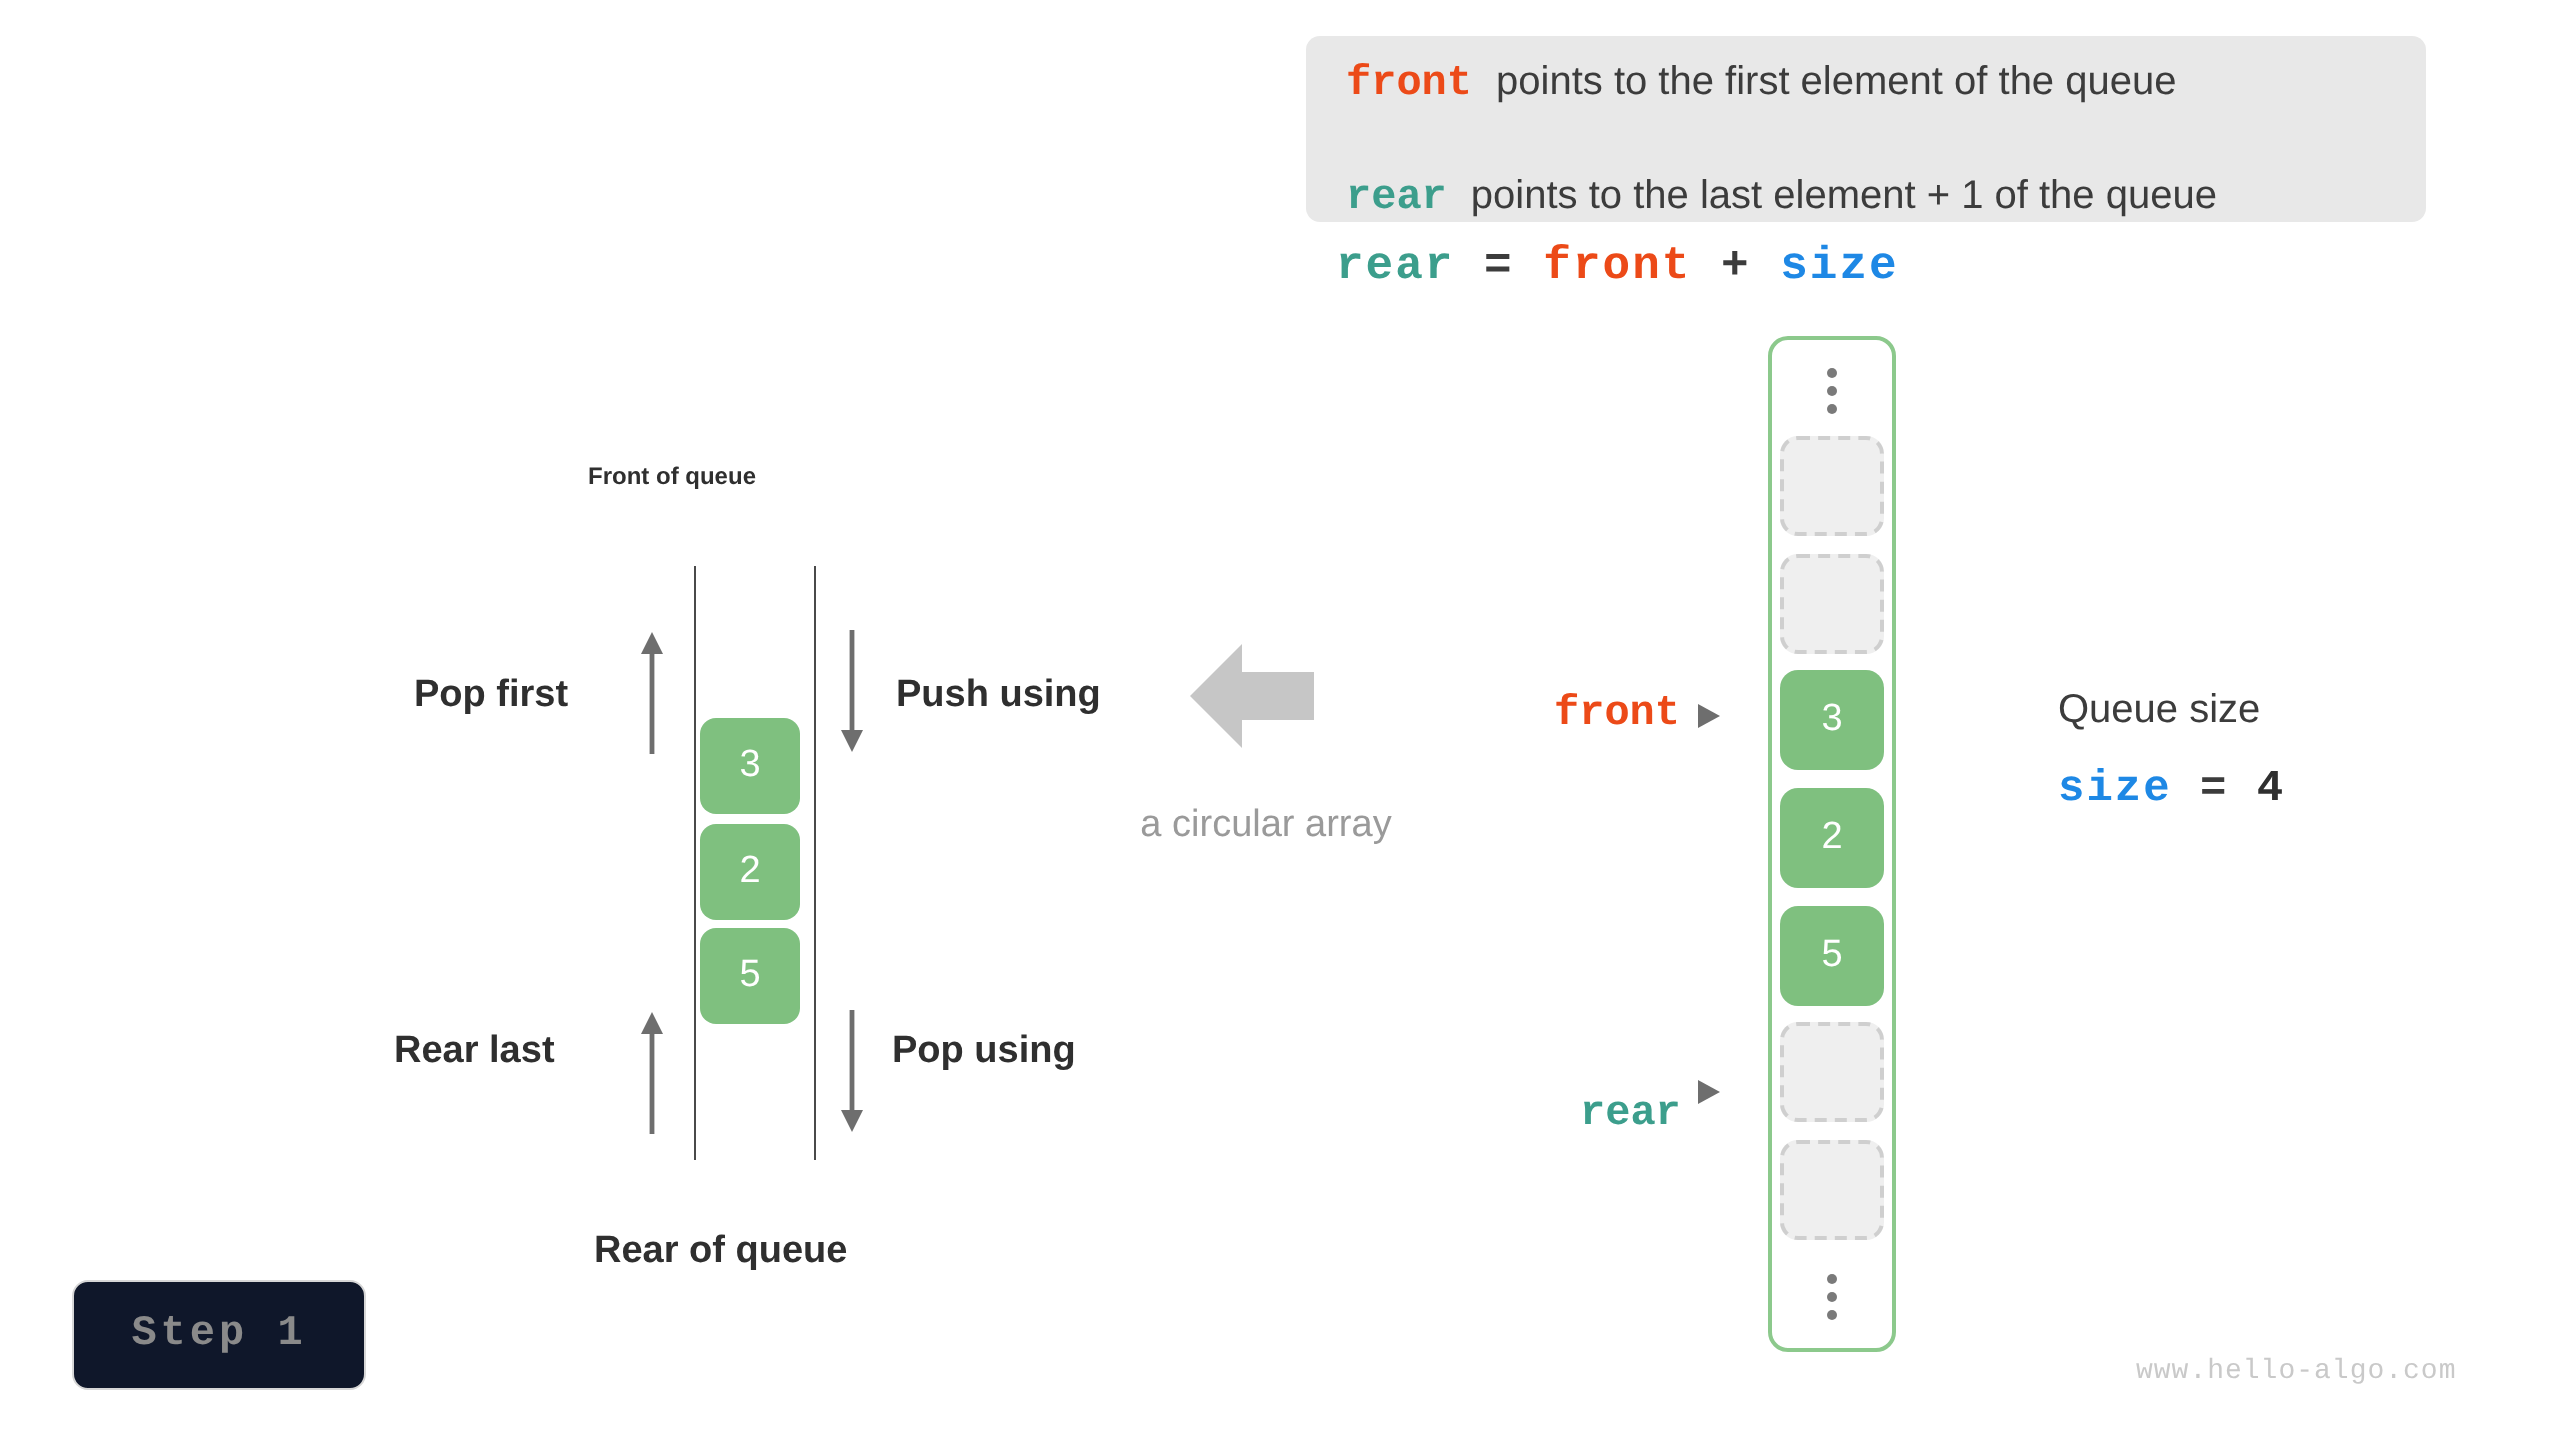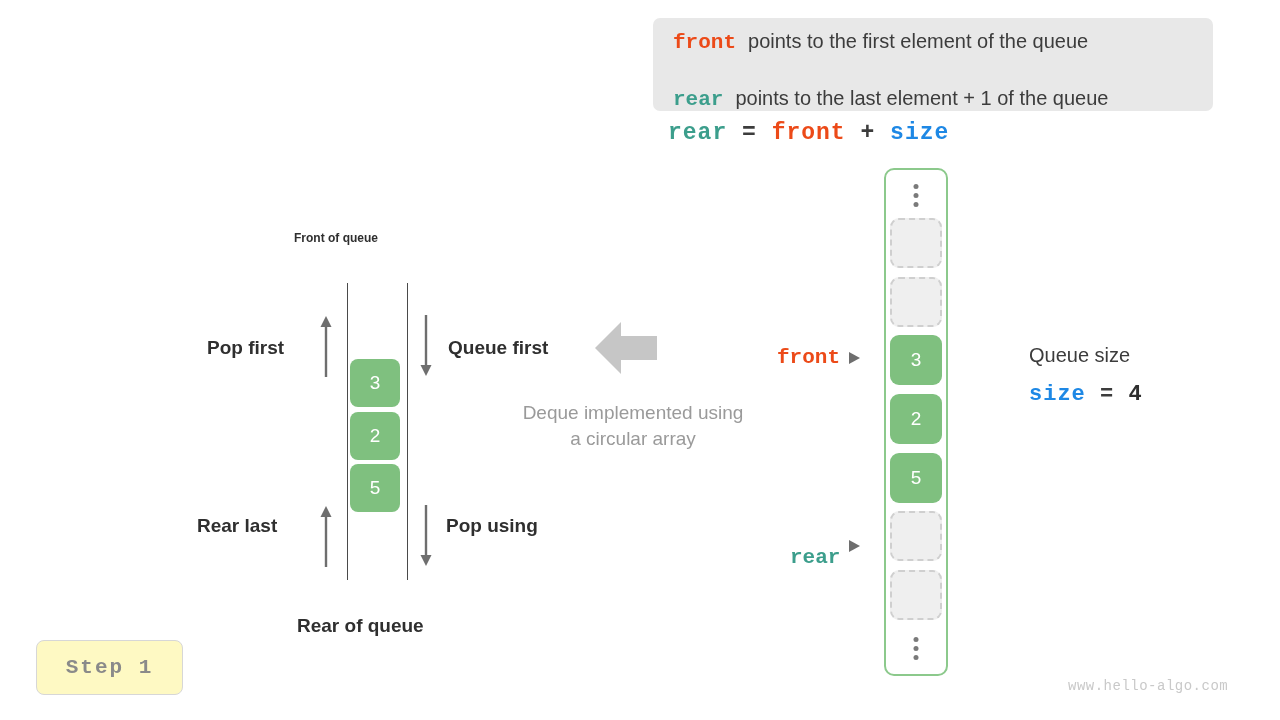--- a/index.html
+++ b/index.html
@@ -238,21 +238,21 @@
 
   
   #step-badge {
     position: absolute;
     left: 36px;
     top: 640px;
     width: 145px;
     height: 53px;
     border: 1px solid #d7d7d7;
     border-radius: 8px;
-    background: #fef9c3;
+    background: #0f172a;
     display: flex;
     align-items: center;
     justify-content: center;
     font-size: 21px;
     letter-spacing: 2px;
     color: #8a8a8a;
   }
   #watermark {
     position: absolute;
     left: 1068px;
@@ -291,21 +291,21 @@
   <div id="rear-of-queue-label">Rear of queue</div>
 
   <div class="rail" id="rail-left"></div>
   <div class="rail" id="rail-right"></div>
 
   <div class="deque-cell" style="top:359px">3</div>
   <div class="deque-cell" style="top:412px">2</div>
   <div class="deque-cell" style="top:464px">5</div>
 
   <div class="op-label" id="pop-first-label">Pop first</div>
-  <div class="op-label" id="push-first-label">Queue first</div>
+  <div class="op-label" id="push-first-label">Push using</div>
   <div class="op-label" id="push-last-label">Rear last</div>
   <div class="op-label" id="pop-last-label">Pop using</div>
 
   <svg class="v-arrow" id="arrow-pop-first" viewBox="0 0 14 62">
     <line x1="7" y1="62" x2="7" y2="10" stroke="#6e6e6e" stroke-width="2.4"></line>
     <polygon points="7,1 1.5,12 12.5,12" fill="#6e6e6e"></polygon>
   </svg>
   <svg class="v-arrow" id="arrow-push-first" viewBox="0 0 14 62">
     <line x1="7" y1="0" x2="7" y2="52" stroke="#6e6e6e" stroke-width="2.4"></line>
     <polygon points="7,61 1.5,50 12.5,50" fill="#6e6e6e"></polygon>
@@ -317,21 +317,20 @@
   <svg class="v-arrow" id="arrow-pop-last" viewBox="0 0 14 62">
     <line x1="7" y1="0" x2="7" y2="52" stroke="#6e6e6e" stroke-width="2.4"></line>
     <polygon points="7,61 1.5,50 12.5,50" fill="#6e6e6e"></polygon>
   </svg>
 
   <svg id="big-arrow" viewBox="0 0 62 56">
     <polygon points="0,28 26,2 26,16 62,16 62,40 26,40 26,54" fill="#c6c6c6"></polygon>
   </svg>
 
   <div id="center-caption">
-    <div>Deque implemented using</div>
     <div>a circular array</div>
   </div>
 
   <div id="array-column">
     <div class="ellipsis" id="ellipsis-top">
       <span></span>
         <span></span>
         <span></span>
     </div>
 

